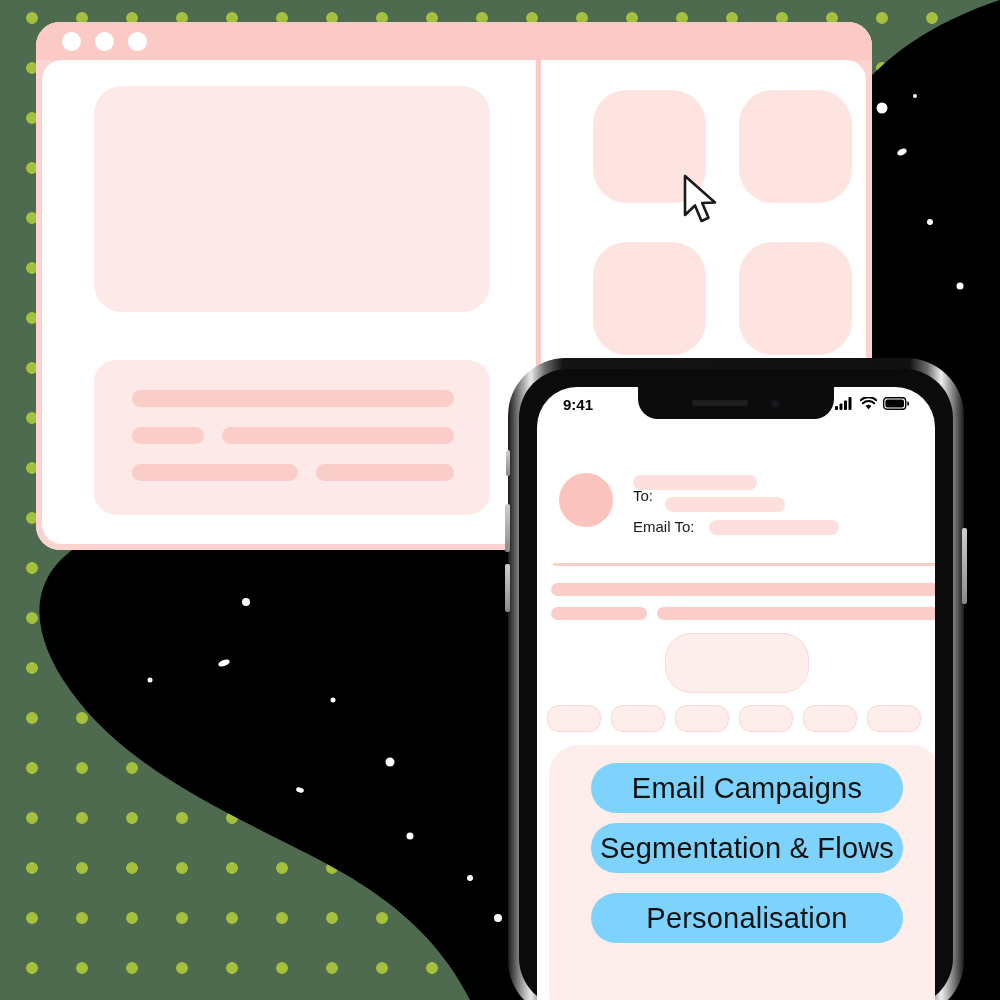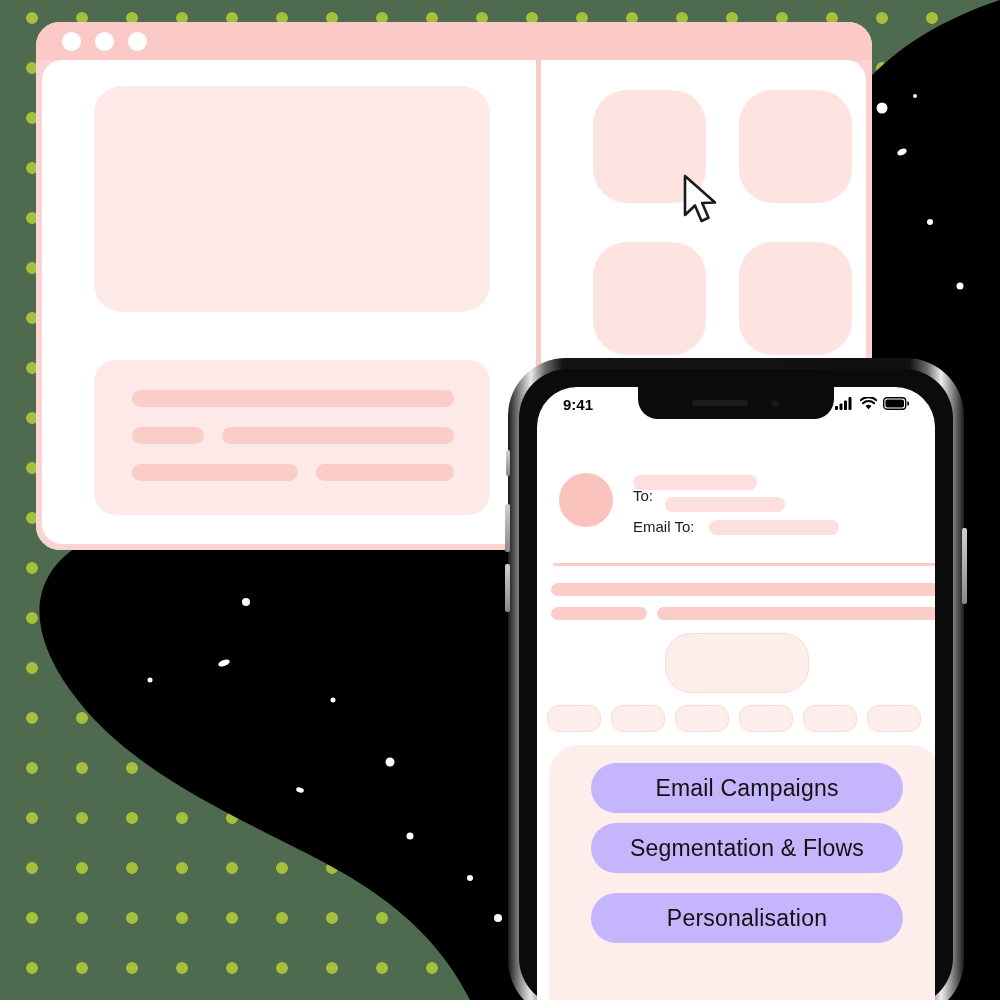--- a/index.html
+++ b/index.html
@@ -161,23 +161,23 @@
   .imgph { position:absolute; background:#fdeeeb; border:1.5px solid #fbd8d4; border-radius:26px; }
   .minipill { position:absolute; background:#fdeeeb; border:1.5px solid #fbd8d4; border-radius:12px; height:25px; width:52px; top:252px; }
 
   .feature-card {
     position:absolute; left: 24px; top: 294px;
     width: 366px; height: 264px;
     background:#fdeeeb; border-radius: 30px;
   }
   .feature-btn {
     position:absolute; left: 42px; width: 312px; height: 50px;
-    background:#c4b5fd; border-radius: 25px;
+    background:#7dd3fc; border-radius: 25px;
     display:flex; align-items:center; justify-content:center;
-    font-size: 23px; color:#111; letter-spacing:.2px;
+    font-size: 29px; color:#111; letter-spacing:.2px;
     font-family: "Liberation Sans", sans-serif;
   }
 </style>
 </head>
 <body>
 
 <div id="stage">
 
   <div class="dots"></div>
 

